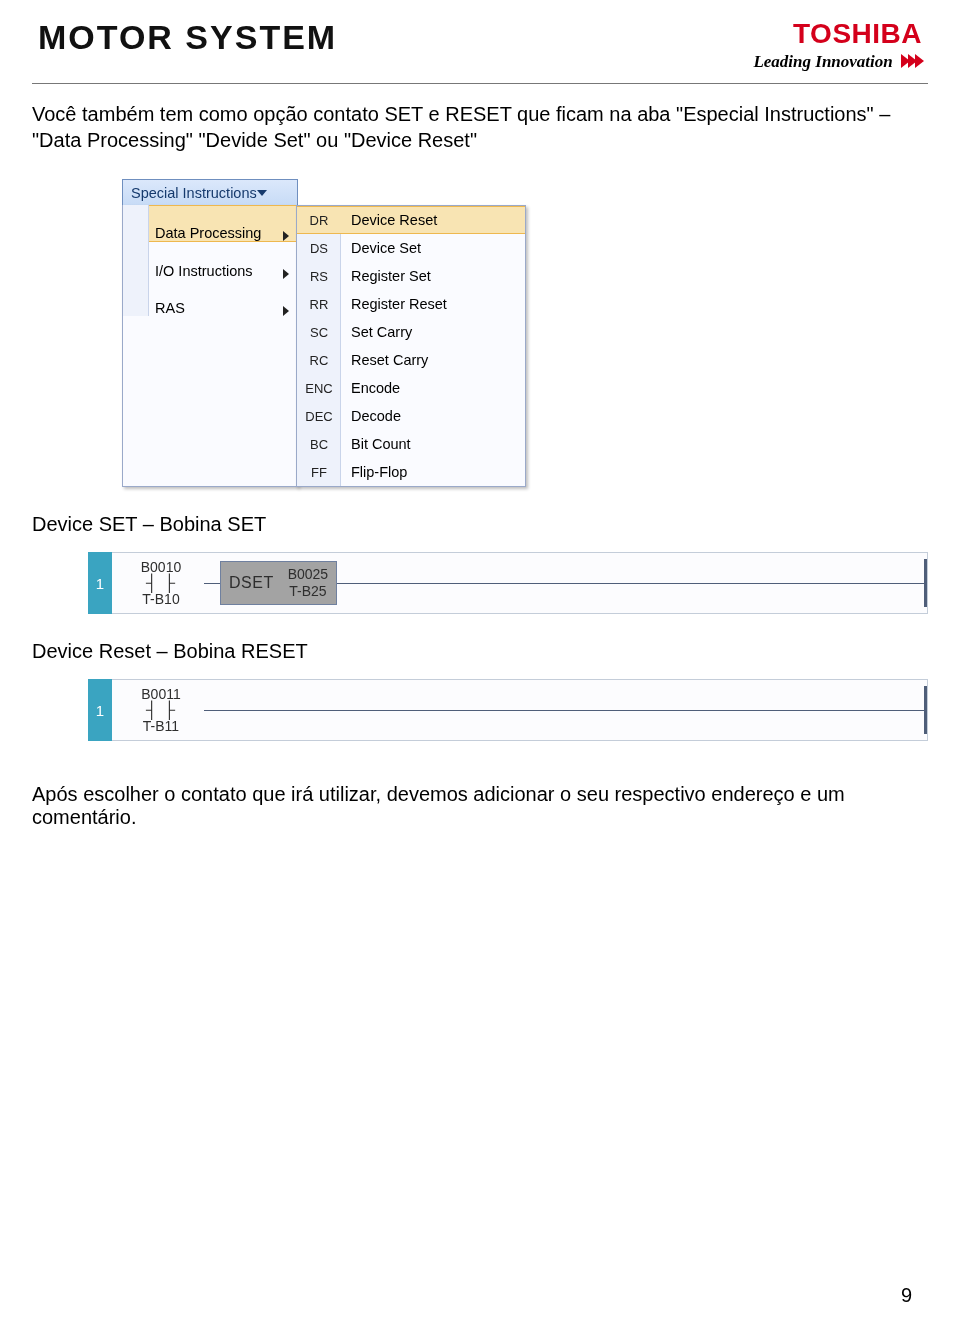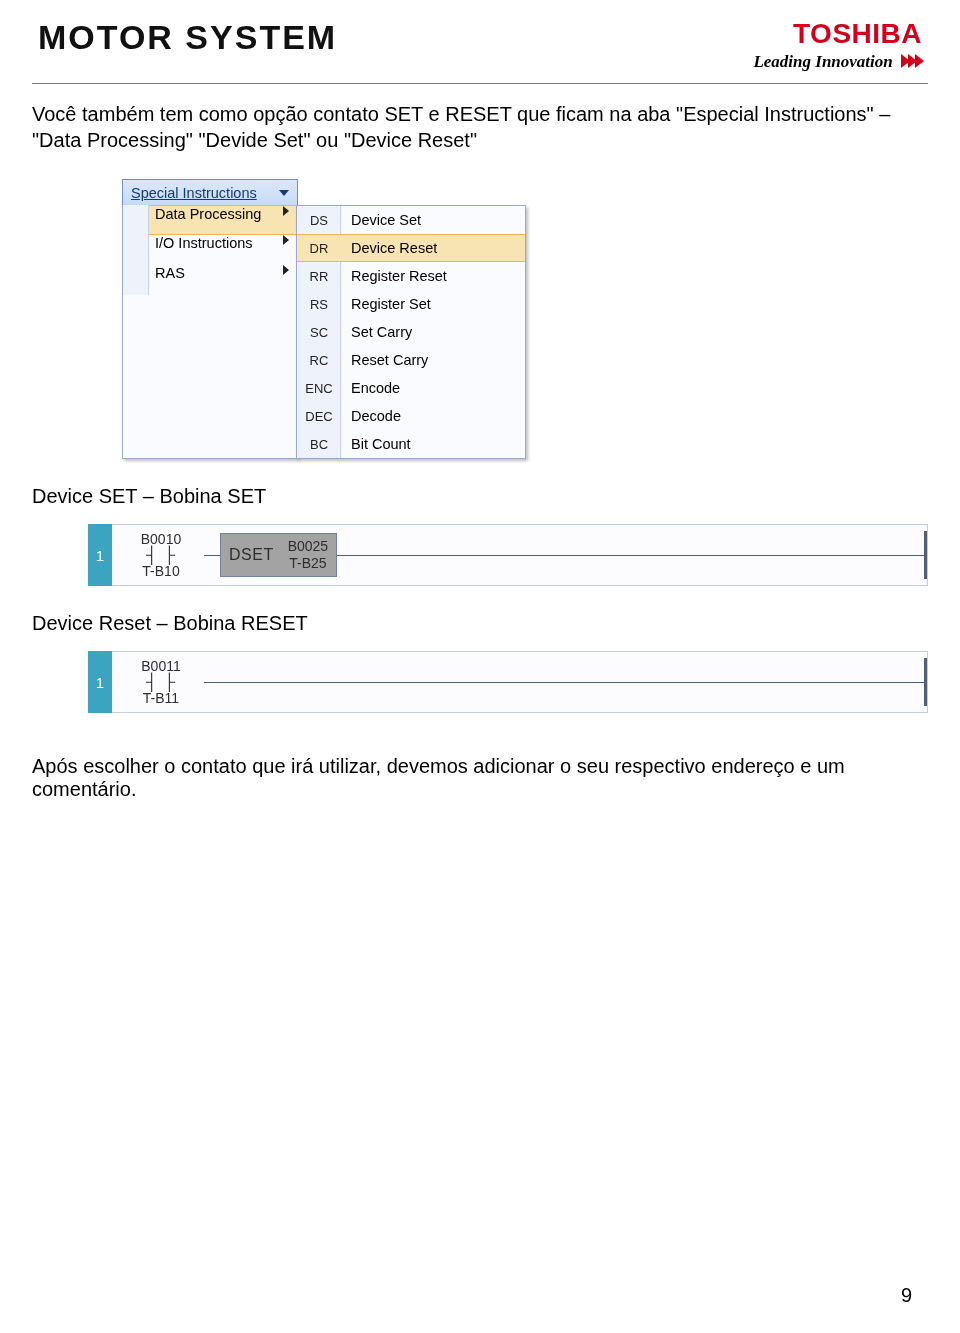--- a/index.html
+++ b/index.html
@@ -16,26 +16,26 @@
   .chev { display: inline-block; vertical-align: middle; margin-left: 4px; }
   .chev span { display:inline-block; width:0; height:0; border-top:7px solid transparent; border-bottom:7px solid transparent; border-left:9px solid #d4001b; margin-right:-2px; }
   .hr { border: none; border-top: 1px solid #777; margin: 6px 0 18px 0; }
 
   
   .copy { font-size: 20px; line-height: 1.28; margin-bottom: 26px; }
   .caption { font-size: 20px; text-align: left; margin: 26px 0 16px 0; }
 
   
   .menu-fig { margin: 8px 0 8px 90px; width: 480px; font-family: Tahoma, Arial, sans-serif; font-size: 14.5px; }
-  .menu-btn { width: 176px; height: 26px; display:flex; align-items:center; justify-content:space-between;
-              padding: 0 8px; background: linear-gradient(#dbe8fb,#c7dbf6); border:1px solid #6f8fbf; color:#163a6d; border-bottom:none;text-decoration:underline;}
+  .menu-btn { width: 176px; height: 26px; display:flex; align-items:center; justify-content:flex-start;
+              padding: 0 8px; background: linear-gradient(#dbe8fb,#c7dbf6); border:1px solid #6f8fbf; color:#163a6d; border-bottom:none;}
   .menu-btn .tri { width:0; height:0; border-left:5px solid transparent; border-right:5px solid transparent; border-top:6px solid #163a6d; }
   .menu-row { display:flex; }
   .sub1 { width:176px; background:#fafbff; border:1px solid #9aa9c9; border-top:none; box-shadow: 2px 2px 3px rgba(0,0,0,.25); }
-  .sub1 .item { display:flex; align-items:flex-start; justify-content:space-between; height:30px; padding:0 8px; white-space:nowrap; }
+  .sub1 .item { display:flex; align-items:flex-end; justify-content:space-between; height:37px; padding:0 8px; white-space:nowrap; }
   .sub1 .item.hl { background:#f8e4b3; border-top:1px solid #eeb84f; border-bottom:1px solid #eeb84f; }
   .sub1 .arrow { width:0; height:0; border-top:5px solid transparent; border-bottom:5px solid transparent; border-left:6px solid #222; }
   .sub1-inner { position:relative; }
   .sub1-inner .rail { position:absolute; left:0; top:0; bottom:0; width:26px; background:#eef2fb; border-right:1px solid #c9d4ea; }
   .sub1 .item .lbl { margin-left: 24px; }
 
   .sub2 { margin-left:-2px; width:230px; background:#fafbff; border:1px solid #9aa9c9; box-shadow: 2px 2px 3px rgba(0,0,0,.25); position:relative; }
   .sub2 .rail { position:absolute; left:0; top:0; bottom:0; width:44px; background:#eef2fb; border-right:1px solid #c9d4ea; }
   .sub2 .row2 { display:flex; align-items:center; height:28px; position:relative; }
   .sub2 .code { width:44px; text-align:center; font-size:13px; color:#222; z-index:1; }
@@ -104,55 +104,59 @@
               <div class="item">
                 <span class="lbl">RAS</span>
                 <span class="arrow"></span>
               </div>
             </div>
         </div>
       </div>
       <div class="sub2">
         <div class="rail"></div>
         <div id="level2-host">
-            <div class="row2">
-              <div class="code">DS</div>
-              <div class="name">Device Set</div>
-            </div>
             <div class="row2 hl">
               <div class="code">DR</div>
               <div class="name">Device Reset</div>
             </div>
             <div class="row2">
+              <div class="code">DS</div>
+              <div class="name">Device Set</div>
+            </div>
+            <div class="row2">
+              <div class="code">RS</div>
+              <div class="name">Register Set</div>
+            </div>
+            <div class="row2">
               <div class="code">RR</div>
               <div class="name">Register Reset</div>
             </div>
             <div class="row2">
-              <div class="code">RS</div>
-              <div class="name">Register Set</div>
-            </div>
-            <div class="row2">
               <div class="code">SC</div>
               <div class="name">Set Carry</div>
             </div>
             <div class="row2">
               <div class="code">RC</div>
               <div class="name">Reset Carry</div>
             </div>
             <div class="row2">
               <div class="code">ENC</div>
               <div class="name">Encode</div>
             </div>
             <div class="row2">
               <div class="code">DEC</div>
               <div class="name">Decode</div>
             </div>
             <div class="row2">
               <div class="code">BC</div>
               <div class="name">Bit Count</div>
+            </div>
+            <div class="row2">
+              <div class="code">FF</div>
+              <div class="name">Flip-Flop</div>
             </div>
           </div>
       </div>
     </div>
   </div>
 
   <p class="caption">Device SET – Bobina SET</p>
   <div class="ladder-wrap">
     <div class="ladder">
       <div class="rung">1</div>

